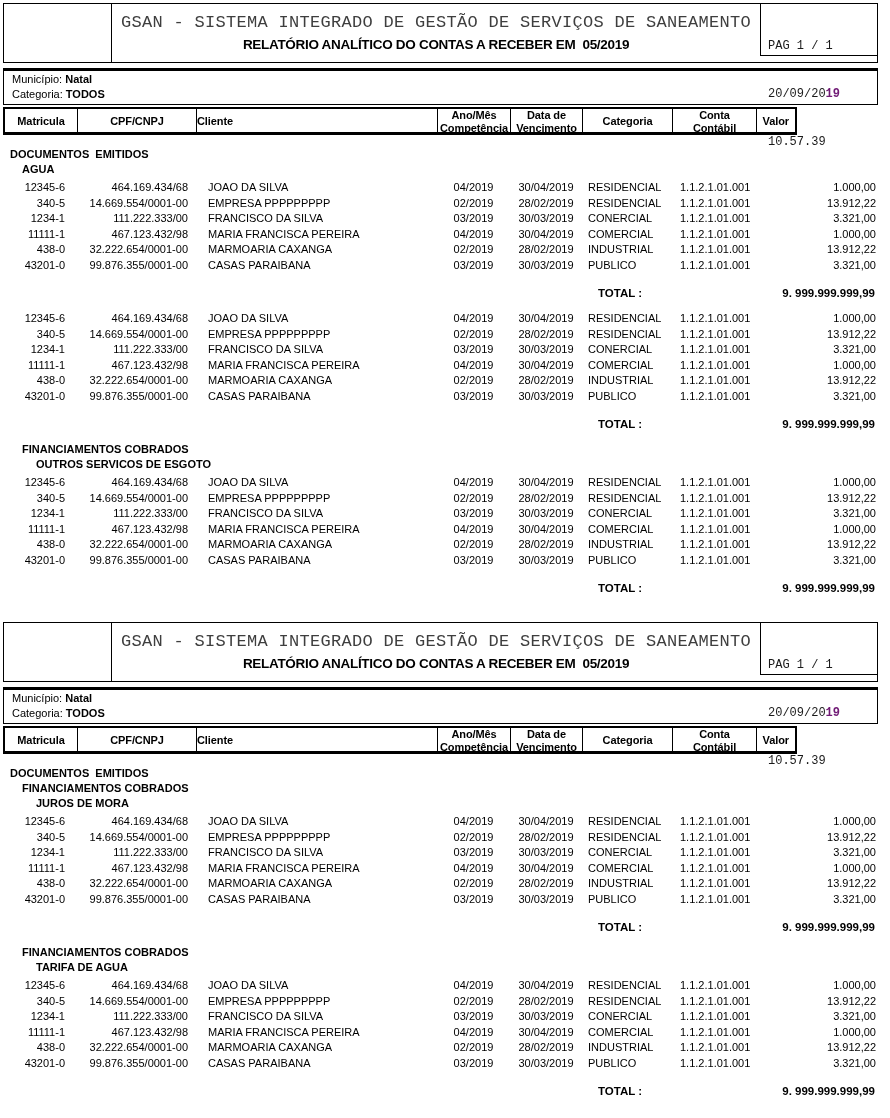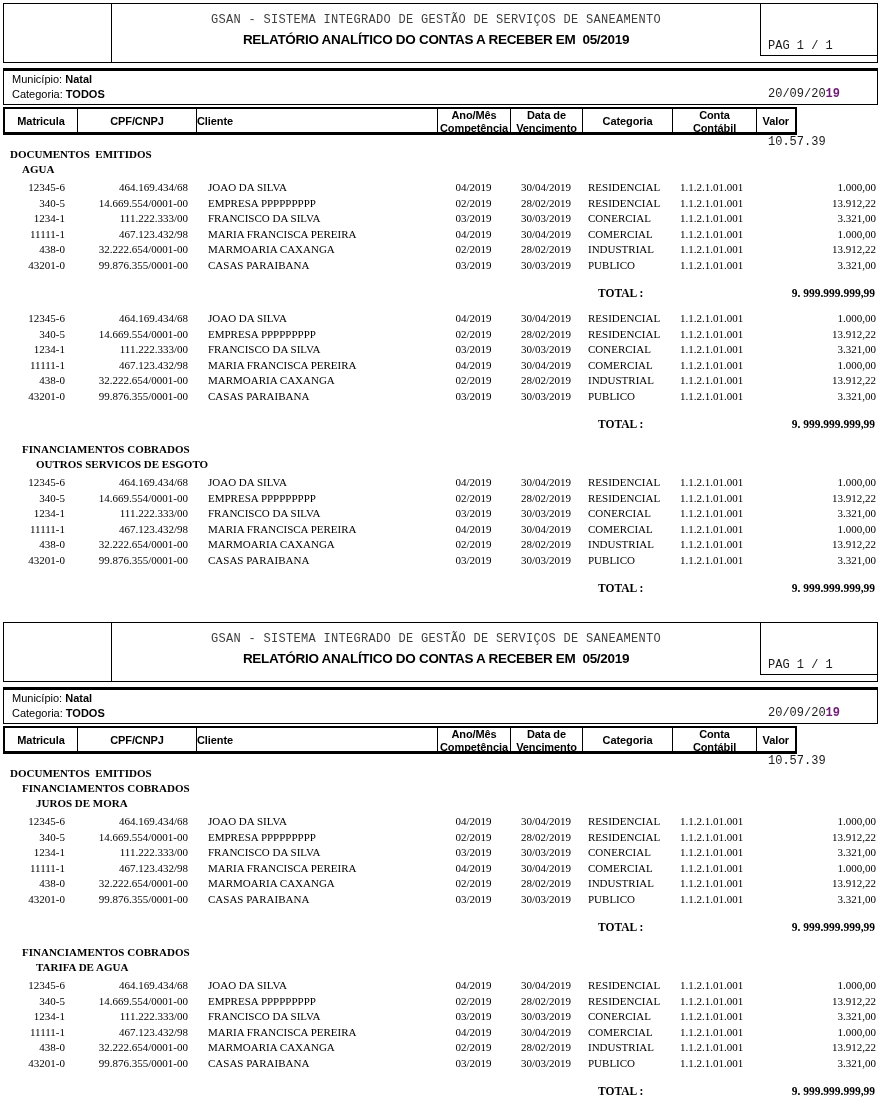--- a/index.html
+++ b/index.html
@@ -14,21 +14,21 @@
 
   
   .header-box{
     margin:3px 0 0 3px;width:875px;height:60px;box-sizing:border-box;
     border:1.5px solid #000;display:flex;position:relative;
   }
   .logo-cell{width:107px;border-right:1.5px solid #000;}
   .title-cell{flex:1;text-align:center;padding-top:9px;}
   .title-sys{
     font-family:"Liberation Mono","DejaVu Sans Mono",monospace;
-    font-size:12px;color:#3e3e3e;letter-spacing:0.3px;white-space:pre;
+    font-size:17px;color:#3e3e3e;letter-spacing:0.3px;white-space:pre;
   }
   .title-main{
     font-size:13.5px;font-weight:bold;margin-top:5px;white-space:pre;letter-spacing:-0.3px;
   }
   .pag-box{
     width:118px;height:53px;box-sizing:border-box;border:1.5px solid #000;
     margin:-1px -1px 0 0;
     font-family:"Liberation Mono","DejaVu Sans Mono",monospace;
     font-size:12px;line-height:16px;color:#1a1a1a;padding:2px 0 0 7px;white-space:pre;
   }
@@ -51,21 +51,21 @@
   }
   .th{
     border-left:1.5px solid #000;display:flex;flex-direction:column;
     justify-content:center;text-align:center;line-height:12.5px;
   }
   .th:first-child{border-left:none;}
   .th.th-cliente{text-align:left;}
   .th.th-valor{text-align:right;padding-right:6px;}
 
   
-  .sections{margin-top:0;font-family:Liberation Serif, serif;}
+  .sections{margin-top:0;}
   .section{margin-top:10px;}
   .sections > .section:first-child{margin-top:12px;}
   .sec-heading{font-weight:bold;font-size:11px;height:15px;line-height:15px;white-space:pre;}
   .ind0{padding-left:10px;}
   .ind1{padding-left:22px;}
   .ind2{padding-left:36px;}
   .rows{margin-top:3px;}
   .row{
     margin-left:3px;width:875px;box-sizing:border-box;
     display:grid;grid-template-columns:74px 119px 241px 73px 72px 90px 84px auto;

